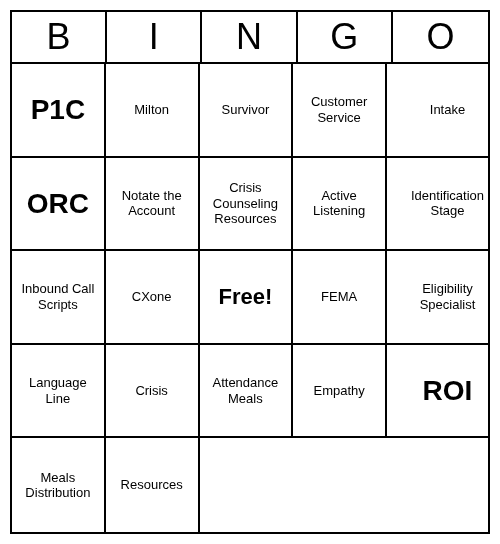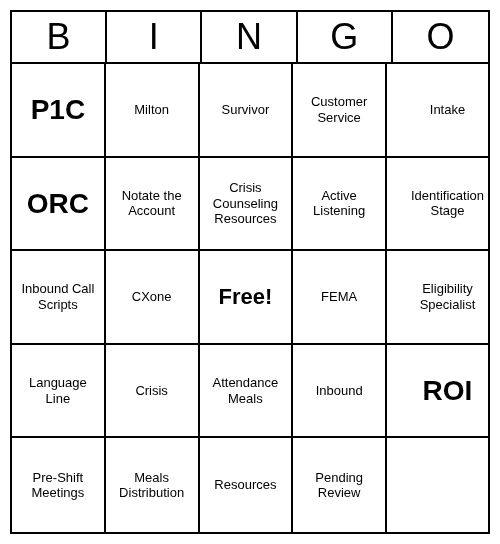--- a/index.html
+++ b/index.html
@@ -107,20 +107,18 @@
       <div class="bingo-cell">Active Listening</div>
       <div class="bingo-cell">Identification Stage</div>
       <div class="bingo-cell">Inbound Call Scripts</div>
       <div class="bingo-cell">CXone</div>
       <div class="bingo-cell free">Free!</div>
       <div class="bingo-cell">FEMA</div>
       <div class="bingo-cell">Eligibility Specialist</div>
       <div class="bingo-cell">Language Line</div>
       <div class="bingo-cell">Crisis</div>
       <div class="bingo-cell">Attendance Meals</div>
-      <div class="bingo-cell">Inbound</div>
+      <div class="bingo-cell">Empathy</div>
       <div class="bingo-cell large-text">ROI</div>
-      <div class="bingo-cell">Pre-Shift Meetings</div>
       <div class="bingo-cell">Meals Distribution</div>
       <div class="bingo-cell">Resources</div>
-      <div class="bingo-cell">Pending Review</div>
     </div>
 </div>
 
 </body></html>

